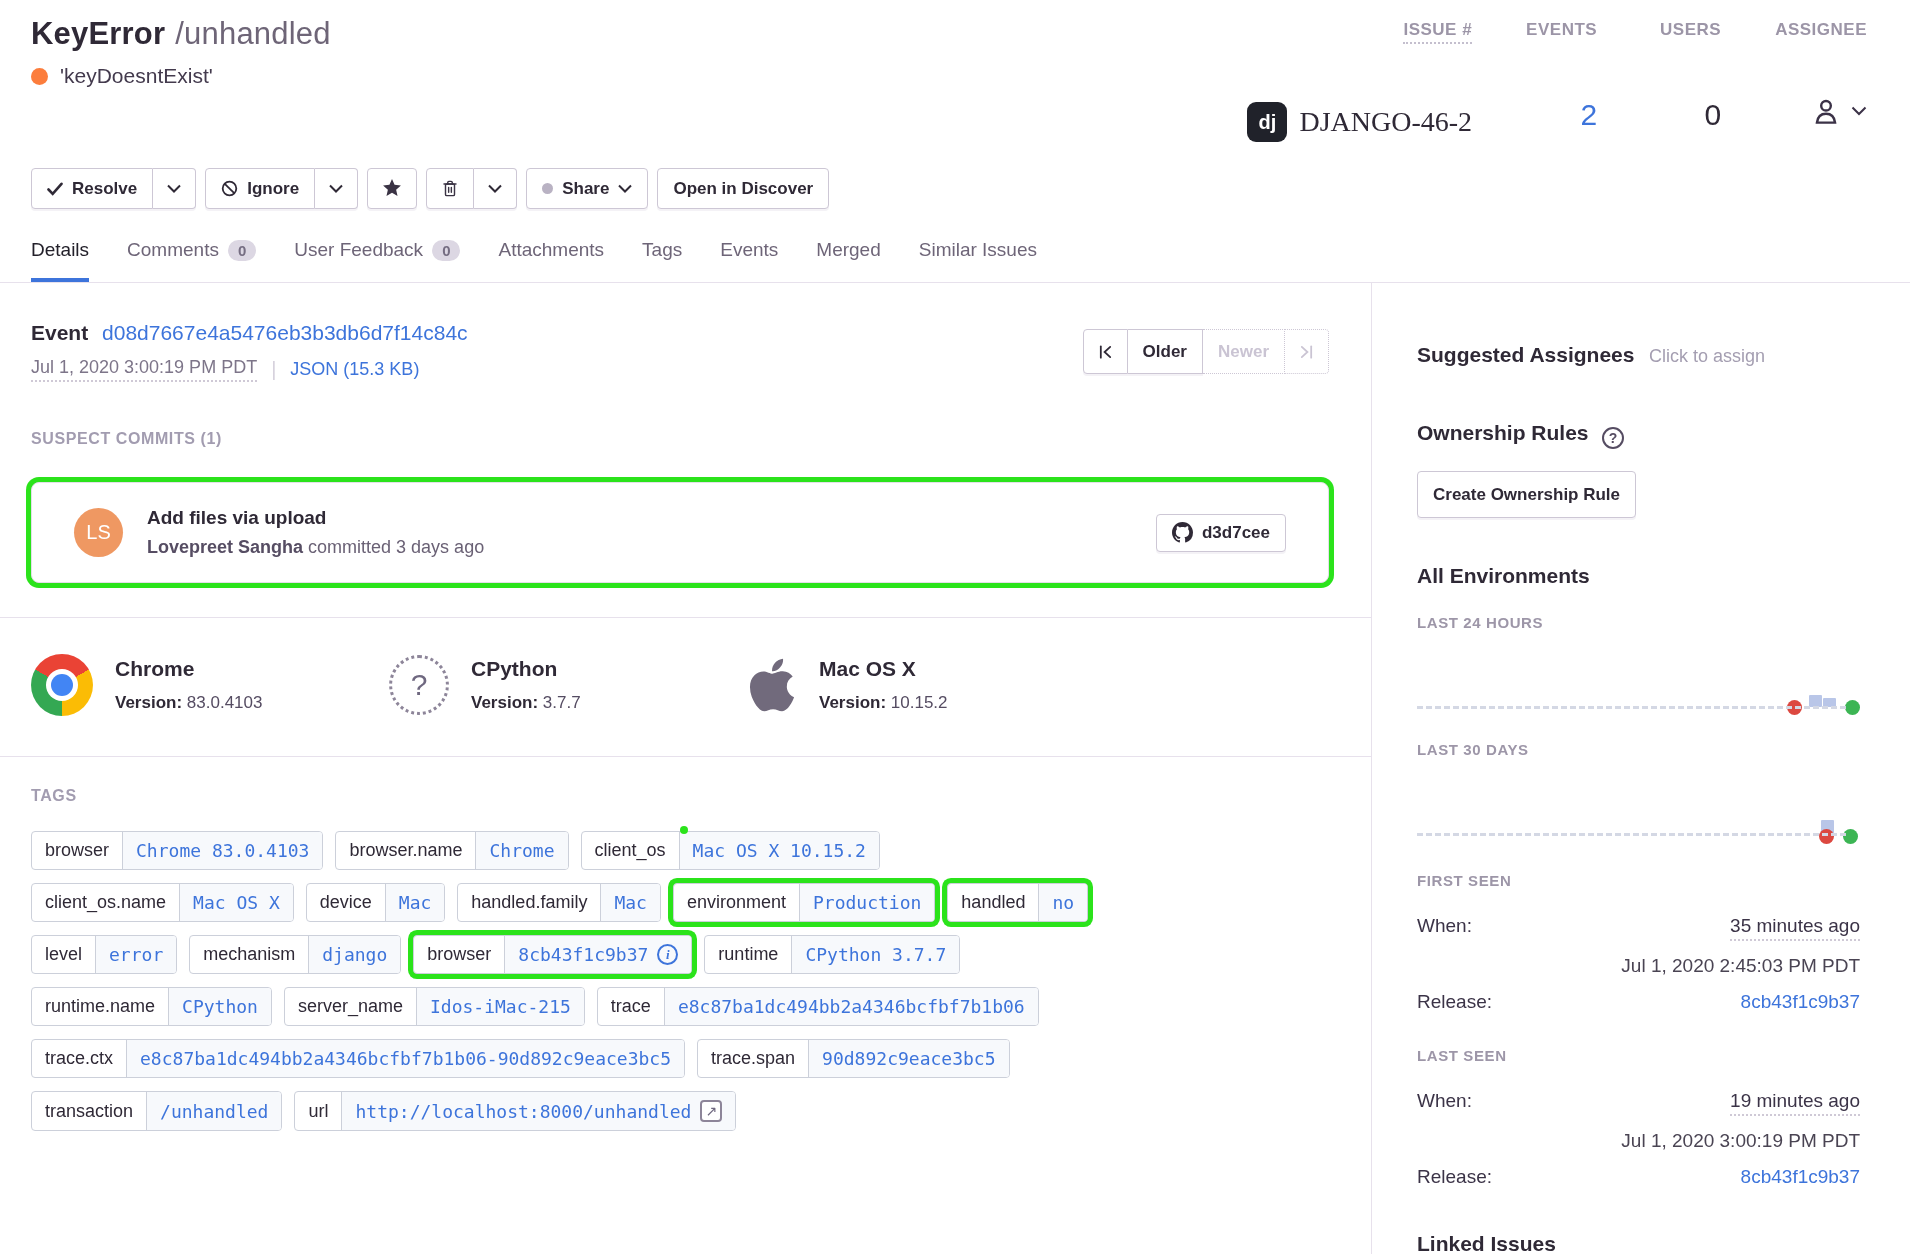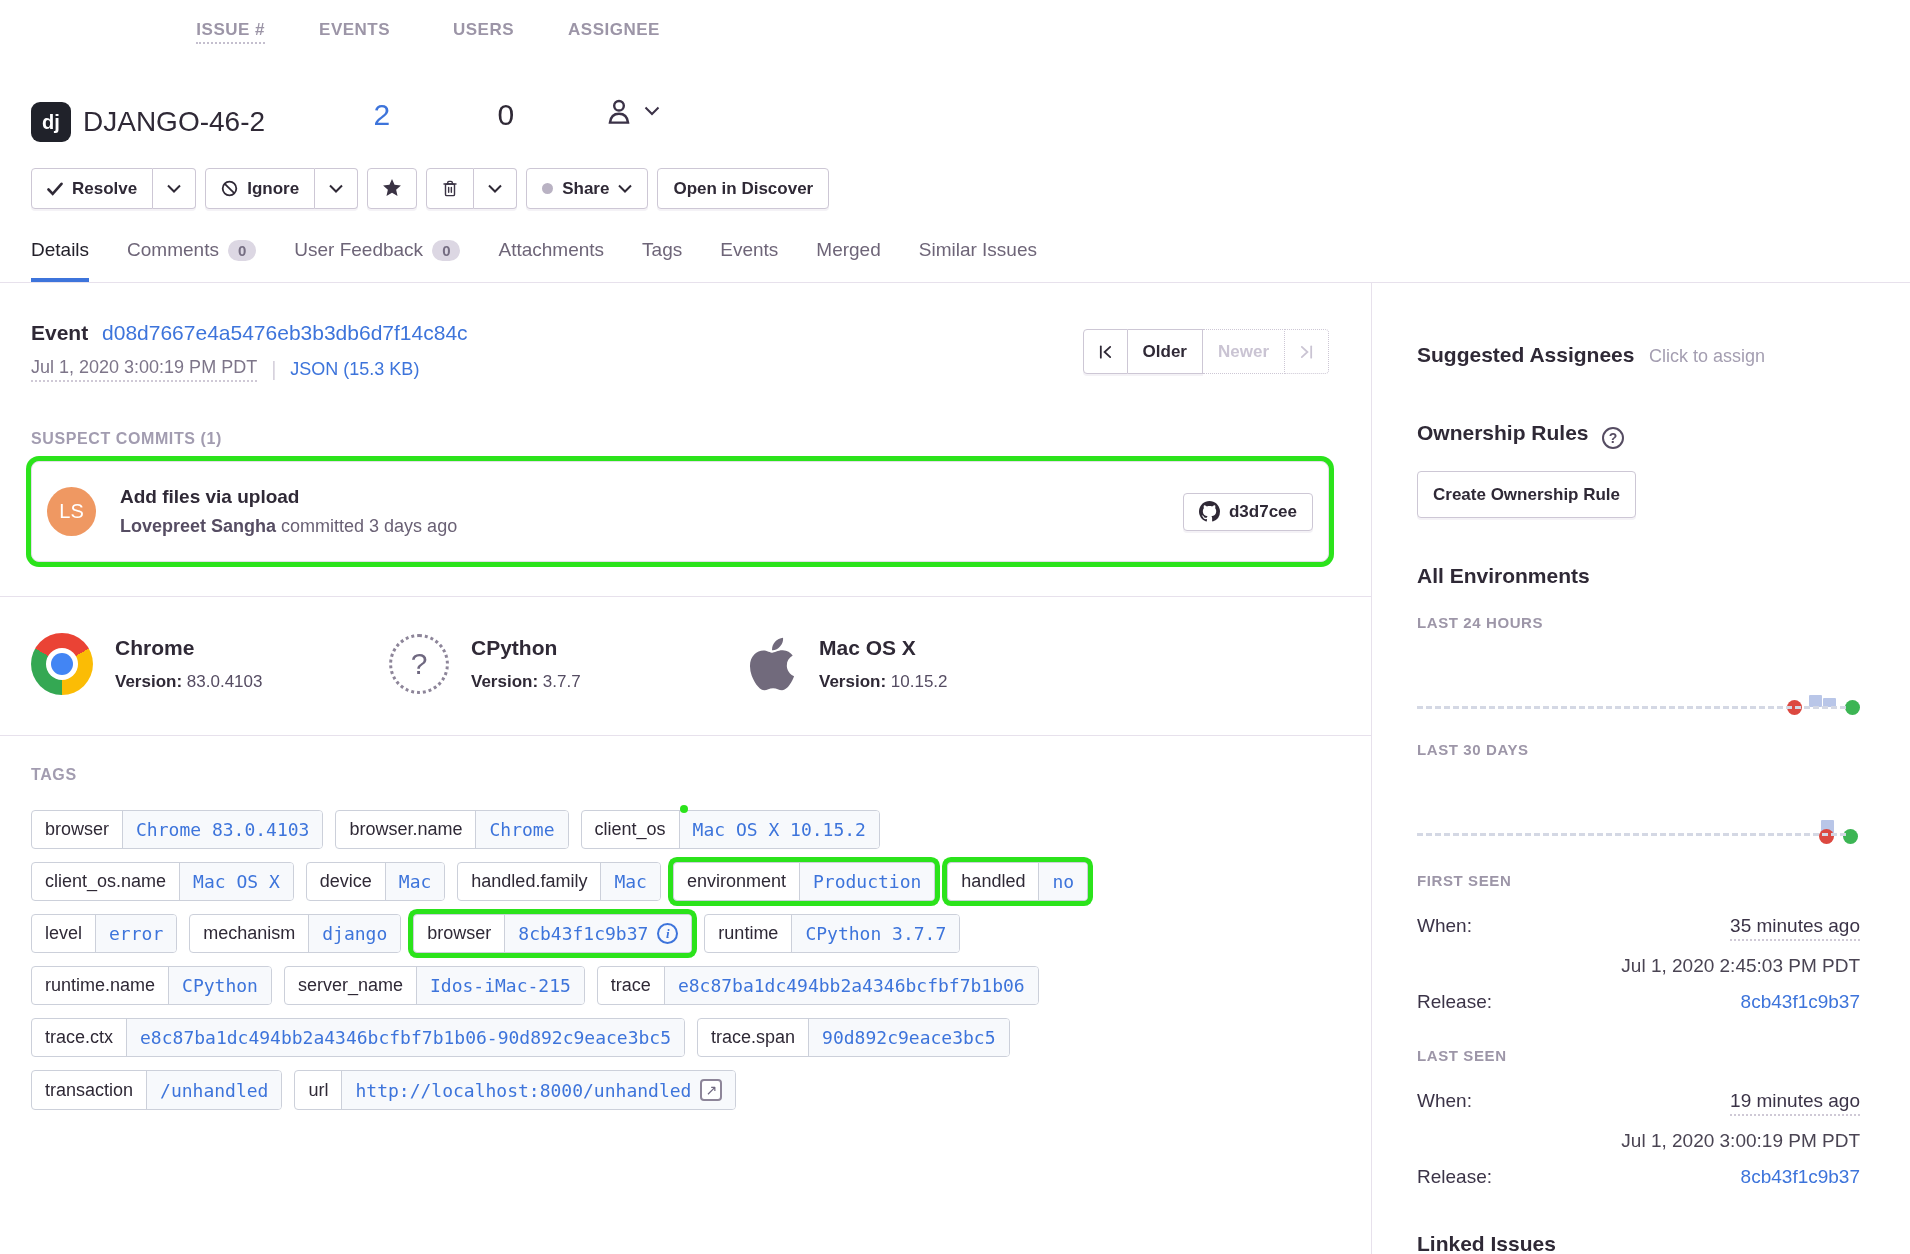--- a/index.html
+++ b/index.html
@@ -1,18 +1,18 @@
 <!DOCTYPE html>
 <html><head>
 <meta charset="utf-8">
 <style>
   * { margin:0; padding:0; box-sizing:border-box; }
   html,body { width:1910px; height:1254px; overflow:hidden; background:#fff;
     font-family:"Liberation Sans", sans-serif; color:#2f2936; }
-  .mono { font-family:Liberation Sans, sans-serif;text-align:center; }
+  .mono { font-family:Liberation Serif, serif;text-align:center; }
 
   
   .header { padding:16px 31px 0 31px; border-bottom:1px solid #e7e1ec; background:#fff; }
   .header-top { display:flex; justify-content:space-between; align-items:flex-start; }
   .title-line { font-size:31px; font-weight:bold; letter-spacing:.2px; }
   .title-path { font-weight:normal; color:#6e6577; margin-left:10px; }
   .culprit-line { display:flex; align-items:center; gap:12px; margin-top:12px; }
   .level-dot { width:17px; height:17px; border-radius:50%; background:#fc7d3c; display:inline-block; }
   .culprit { font-size:21px; color:#433a4d; }
 
@@ -66,22 +66,22 @@
   .pager { display:inline-flex; }
   .pager .btn { font-size:17px; height:45px; }
   .pager .btn:not(:first-child) { border-left:0; border-radius:0; }
   .pager .btn:first-child { border-radius:4px 0 0 4px; }
   .pager .btn:last-child { border-radius:0 4px 4px 0; }
   .pager .btn.disabled { color:#cac4d3; border-style:dotted; box-shadow:none; cursor:default; }
 
   
   .section-h { font-size:16px; font-weight:bold; letter-spacing:.6px; color:#a29cb0; }
   .commits-section { padding:18px 42px 34px 31px; border-bottom:1px solid #e7e1ec; }
-  .commit-panel { margin-top:13px; background:#fff; border:1px solid #e3dfe8; border-radius:8px;
-    padding:24px 15px; display:flex; align-items:center; gap:24px;
+  .commit-panel { margin-top:34px; background:#fff; border:1px solid #e3dfe8; border-radius:8px;
+    padding:24px 42px; display:flex; align-items:center; gap:24px;
     box-shadow:0 0 0 5px #2be31b; }
   .avatar { width:49px; height:49px; border-radius:50%; background:#ef9862; color:#fff;
     display:flex; align-items:center; justify-content:center; font-size:20px; flex:none; }
   .commit-info { flex:1; }
   .commit-title { font-size:19px; font-weight:bold; }
   .commit-byline { margin-top:8px; font-size:18px; color:#6a6175; }
   .commit-byline b { color:#564d63; }
   .sha-btn { height:38px; font-size:17px; }
 
   
@@ -147,20 +147,29 @@
   .lastseen { margin-top:34px; }
   .linked-h { margin-top:44px; }
 
   svg { display:block; }
 </style>
 </head>
 <body>
 
 <div class="header">
   <div class="header-top">
+    <div>
+      <div class="title-line">
+        <span>KeyError</span><span class="title-path">/unhandled</span>
+      </div>
+      <div class="culprit-line">
+        <span class="level-dot"></span>
+        <span class="culprit">'keyDoesntExist'</span>
+      </div>
+    </div>
 
     <div class="stats">
       <div class="stat-col">
         <span class="stat-label dotted">ISSUE #</span>
         <span class="stat-value">
           <span class="proj-badge">dj</span>
           <span class="issue-name mono">DJANGO-46-2</span>
         </span>
       </div>
       <div class="stat-col">

